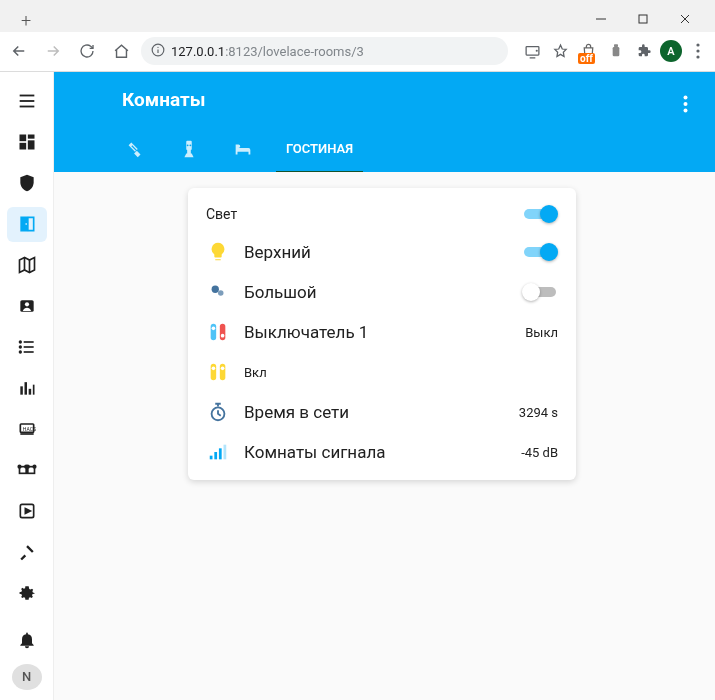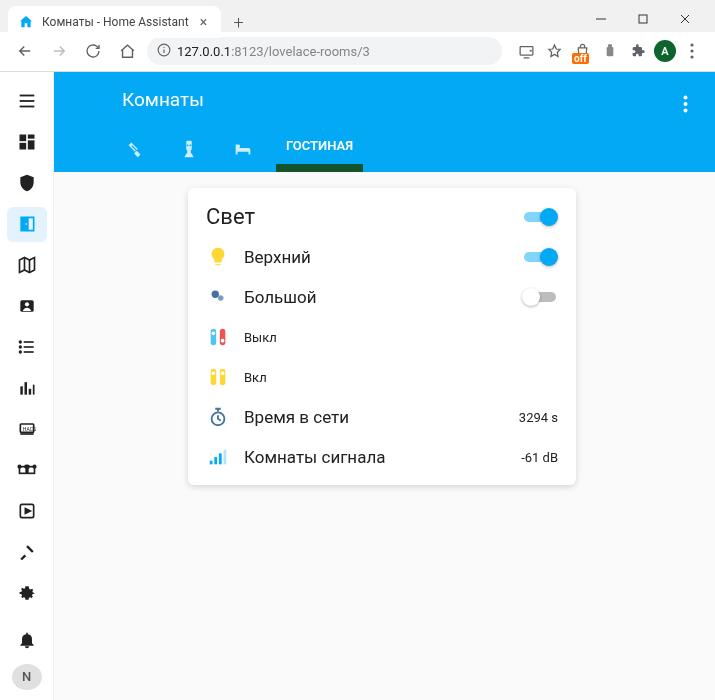--- a/index.html
+++ b/index.html
@@ -82,21 +82,21 @@
     display: flex; align-items: center; justify-content: center;
     cursor: pointer;
     font-size: 14px;
   }
   .win-btn svg { width: 10px; height: 10px; }
   .addr-row {
     height: 40px;
     background: #fff;
     display: flex;
     align-items: center;
-    padding: 0 11px;
+    padding: 0 5px;
     gap: 6px;
   }
   .addr-icon-btn {
     width: 28px; height: 28px;
     border-radius: 50%;
     display: flex; align-items: center; justify-content: center;
     color: #5f6368;
     cursor: pointer;
   }
   .addr-icon-btn.disabled { color: #bdbdbd; }
@@ -194,21 +194,21 @@
     display: flex;
     flex-direction: column;
     position: relative;
   }
   .ha-header-top {
     height: 54px;
     display: flex;
     align-items: center;
     padding: 0 20px 0 68px;
     font-size: 19px;
-    font-weight: 400;
+    font-weight: 700;
   }
   .ha-header-menu {
     position: absolute;
     right: 12px;
     top: 14px;
     width: 36px; height: 36px;
     display:flex;align-items:center;justify-content:center;
     cursor:pointer;
     color: #fff;
   }
@@ -225,42 +225,42 @@
     display: flex; align-items:center; justify-content:center;
     padding: 0 10px;
     cursor: pointer;
     color: rgba(255,255,255,0.8);
     font-size: 13px;
     font-weight: 600;
     position: relative;
   }
   .ha-tab.active {
     color: #fff;
-    border-bottom: 8px solid #14532d;
+    border-bottom: 1px solid #14532d;
   }
   .ha-tab svg { width: 22px; height: 22px; }
 
   .card-area {
     flex: 1;
     padding: 16px 0 0 134px;
   }
   .card {
     width: 388px;
     background: #fff;
     border-radius: 6px;
     box-shadow: 0 2px 6px rgba(0,0,0,0.15);
     padding: 16px 18px 8px 18px;
   }
   .card-head {
     display: flex;
     align-items: center;
     margin-bottom: 8px;
   }
   .card-title {
-    font-size: 22px;
+    font-size: 14px;
     color: #212121;
   }
   .card-head-toggle {
     margin-left: auto;
   }
   .row {
     display: flex;
     align-items: center;
     height: 40px;
     gap: 14px;
@@ -302,29 +302,20 @@
   .toggle.on .toggle-track { background: #81d4fa; }
   .toggle.on .toggle-thumb { background: #03a9f4; left: 18px; }
 
 </style>
 </head>
 <body>
 
 <div class="browser-top">
   <div class="titlebar">
     <div class="tabs-area">
-      <div class="tab">
-        <span class="tab-favicon">
-          <svg viewBox="0 0 24 24" fill="currentColor">
-              <path d="M12 3l9 8h-2v9h-5v-6h-4v6H5v-9H3z"></path>
-            </svg>
-        </span>
-        <span>Комнаты - Home Assistant</span>
-        <span class="tab-close">×</span>
-      </div>
       <div class="new-tab">+</div>
     </div>
     <div class="win-controls">
       <div class="win-btn">
         <svg viewBox="0 0 10 10">
             <line x1="0" y1="5" x2="10" y2="5" stroke="#333" stroke-width="1"></line>
           </svg>
       </div>
       <div class="win-btn">
         <svg viewBox="0 0 10 10">
@@ -608,20 +599,21 @@
 
         <div class="row">
           <span class="row-ico">
             <svg width="22" height="22" viewBox="0 0 24 24" fill="none">
                 <rect x="4" y="3" width="6" height="18" rx="3" fill="#4fc3f7"></rect>
                 <rect x="14" y="3" width="6" height="18" rx="3" fill="#ef5350"></rect>
                 <circle cx="7" cy="8" r="2" fill="#fff"></circle>
                 <circle cx="17" cy="16" r="2" fill="#fff"></circle>
               </svg>
           </span>
+          <span class="row-label">Выключатель 1</span>
           <span class="row-value">Выкл</span>
         </div>
 
         <div class="row">
           <span class="row-ico">
             <svg width="22" height="22" viewBox="0 0 24 24" fill="none">
                 <rect x="4" y="3" width="6" height="18" rx="3" fill="#fdd835"></rect>
                 <rect x="14" y="3" width="6" height="18" rx="3" fill="#fdd835"></rect>
                 <circle cx="7" cy="8" r="2" fill="#fff"></circle>
                 <circle cx="17" cy="8" r="2" fill="#fff"></circle>
@@ -645,19 +637,19 @@
         <div class="row">
           <span class="row-ico" style="color:#03a9f4">
             <svg width="22" height="22" viewBox="0 0 24 24" fill="currentColor">
                 <rect x="3" y="16" width="3" height="4"></rect>
                 <rect x="8" y="12" width="3" height="8"></rect>
                 <rect x="13" y="8" width="3" height="12"></rect>
                 <rect x="18" y="4" width="3" height="16" opacity="0.3"></rect>
               </svg>
           </span>
           <span class="row-label">Комнаты сигнала</span>
-          <span class="row-value">-61 dB</span>
+          <span class="row-value">-45 dB</span>
         </div>
 
       </div>
     </div>
   </div>
 </div>
 
 </body></html>

